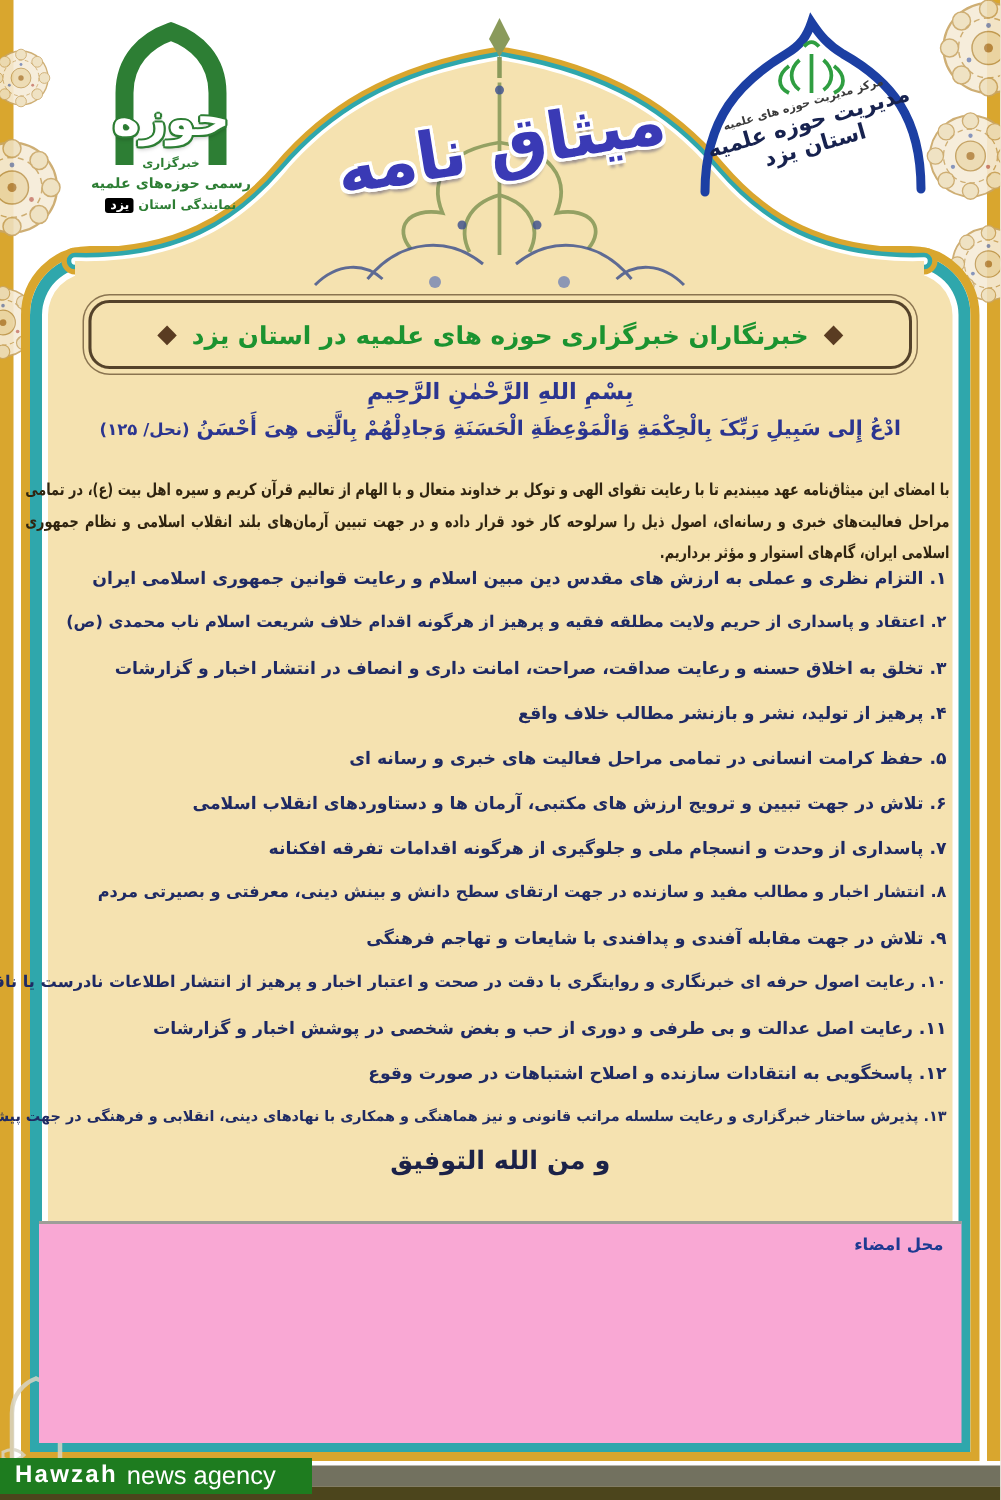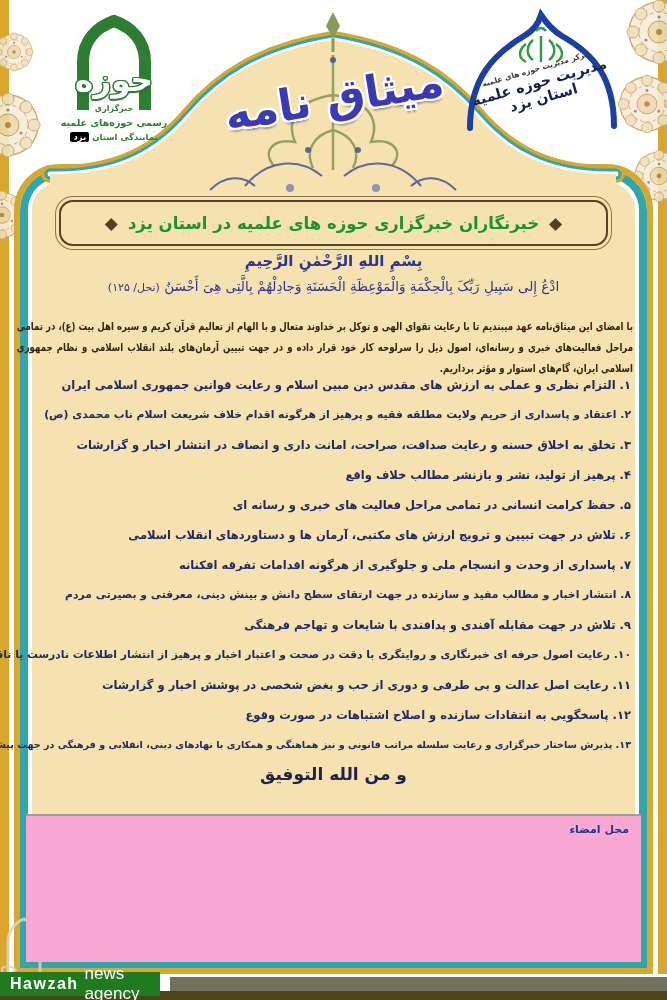--- a/index.html
+++ b/index.html
@@ -37,41 +37,41 @@
   
   .content{position:absolute;left:14px;right:14px;top:164px;bottom:26px;z-index:6;direction:rtl;}
   .cartouche{position:absolute;top:36px;left:7%;right:7%;height:42px;display:flex;align-items:center;
       justify-content:center;border:2px solid #54422a;border-radius:14px;gap:10px;
       box-shadow:0 0 0 3px #f5e2b0,0 0 0 4px #8a7450;}
   .cartouche .diamond{color:#5a3c22;font-size:17px;line-height:1;}
   .cartouche .t{font-size:16.5px;font-weight:bold;color:#1b9330;}
   .bismillah{position:absolute;top:88px;left:0;right:0;text-align:center;font-size:15px;
       font-weight:bold;color:#2b3590;}
   .verse{position:absolute;top:114px;left:0;right:0;text-align:center;font-size:13.5px;
-      font-weight:normal;color:#2b3590;white-space:nowrap;}
+      font-weight:bold;color:#2b3590;white-space:nowrap;}
   .verse .ref{font-size:11px;}
   .intro{position:absolute;top:152px;right:20px;width:790px;transform:scaleX(.78);
       transform-origin:right center;font-size:11px;font-weight:bold;color:#30240f;
       text-align:justify;line-height:21px;}
   .items{position:absolute;top:206px;right:22px;left:14px;}
   .item{height:30px;line-height:30px;font-size:11.5px;font-weight:bold;color:#1f2a63;
       white-space:nowrap;text-align:right;}
   .item.sm{font-size:10.8px;}
   .item.xs{font-size:9.6px;}
   .closing{position:absolute;top:600px;left:0;right:0;text-align:center;font-size:17px;
       font-weight:bold;color:#1c2248;}
   .sign-area{position:absolute;left:12px;right:12px;bottom:12px;top:650px;background:#f9a8d4;
       border-top:2px solid #9e9e98;}
   .sign-label{position:absolute;top:7px;right:12px;font-size:11px;font-weight:bold;color:#1d3a91;}
   
   .watermark{position:absolute;left:-2px;top:916px;z-index:5;opacity:.85;}
   
   .bar-dark{position:absolute;left:0;right:0;bottom:0;height:9px;background:#4c451c;z-index:7;}
   .bar-gray{position:absolute;left:170px;right:0;bottom:9px;height:14px;background:#72715f;z-index:7;}
-  .bar-green{position:absolute;left:0;bottom:4px;width:160px;height:24px;background:#1e7c1f;z-index:8;
+  .bar-green{position:absolute;left:0;bottom:4px;width:208px;height:24px;background:#1e7c1f;z-index:8;
       color:#fff;display:flex;align-items:center;padding-left:10px;box-sizing:border-box;
       font-family:"Liberation Sans",sans-serif;}
   .bar-green .b{font-weight:bold;font-size:16px;letter-spacing:1.5px;margin-right:6px;}
   .bar-green .r{font-size:17px;}
 </style>
 </head>
 <body>
 
 <div class="stage">
 

